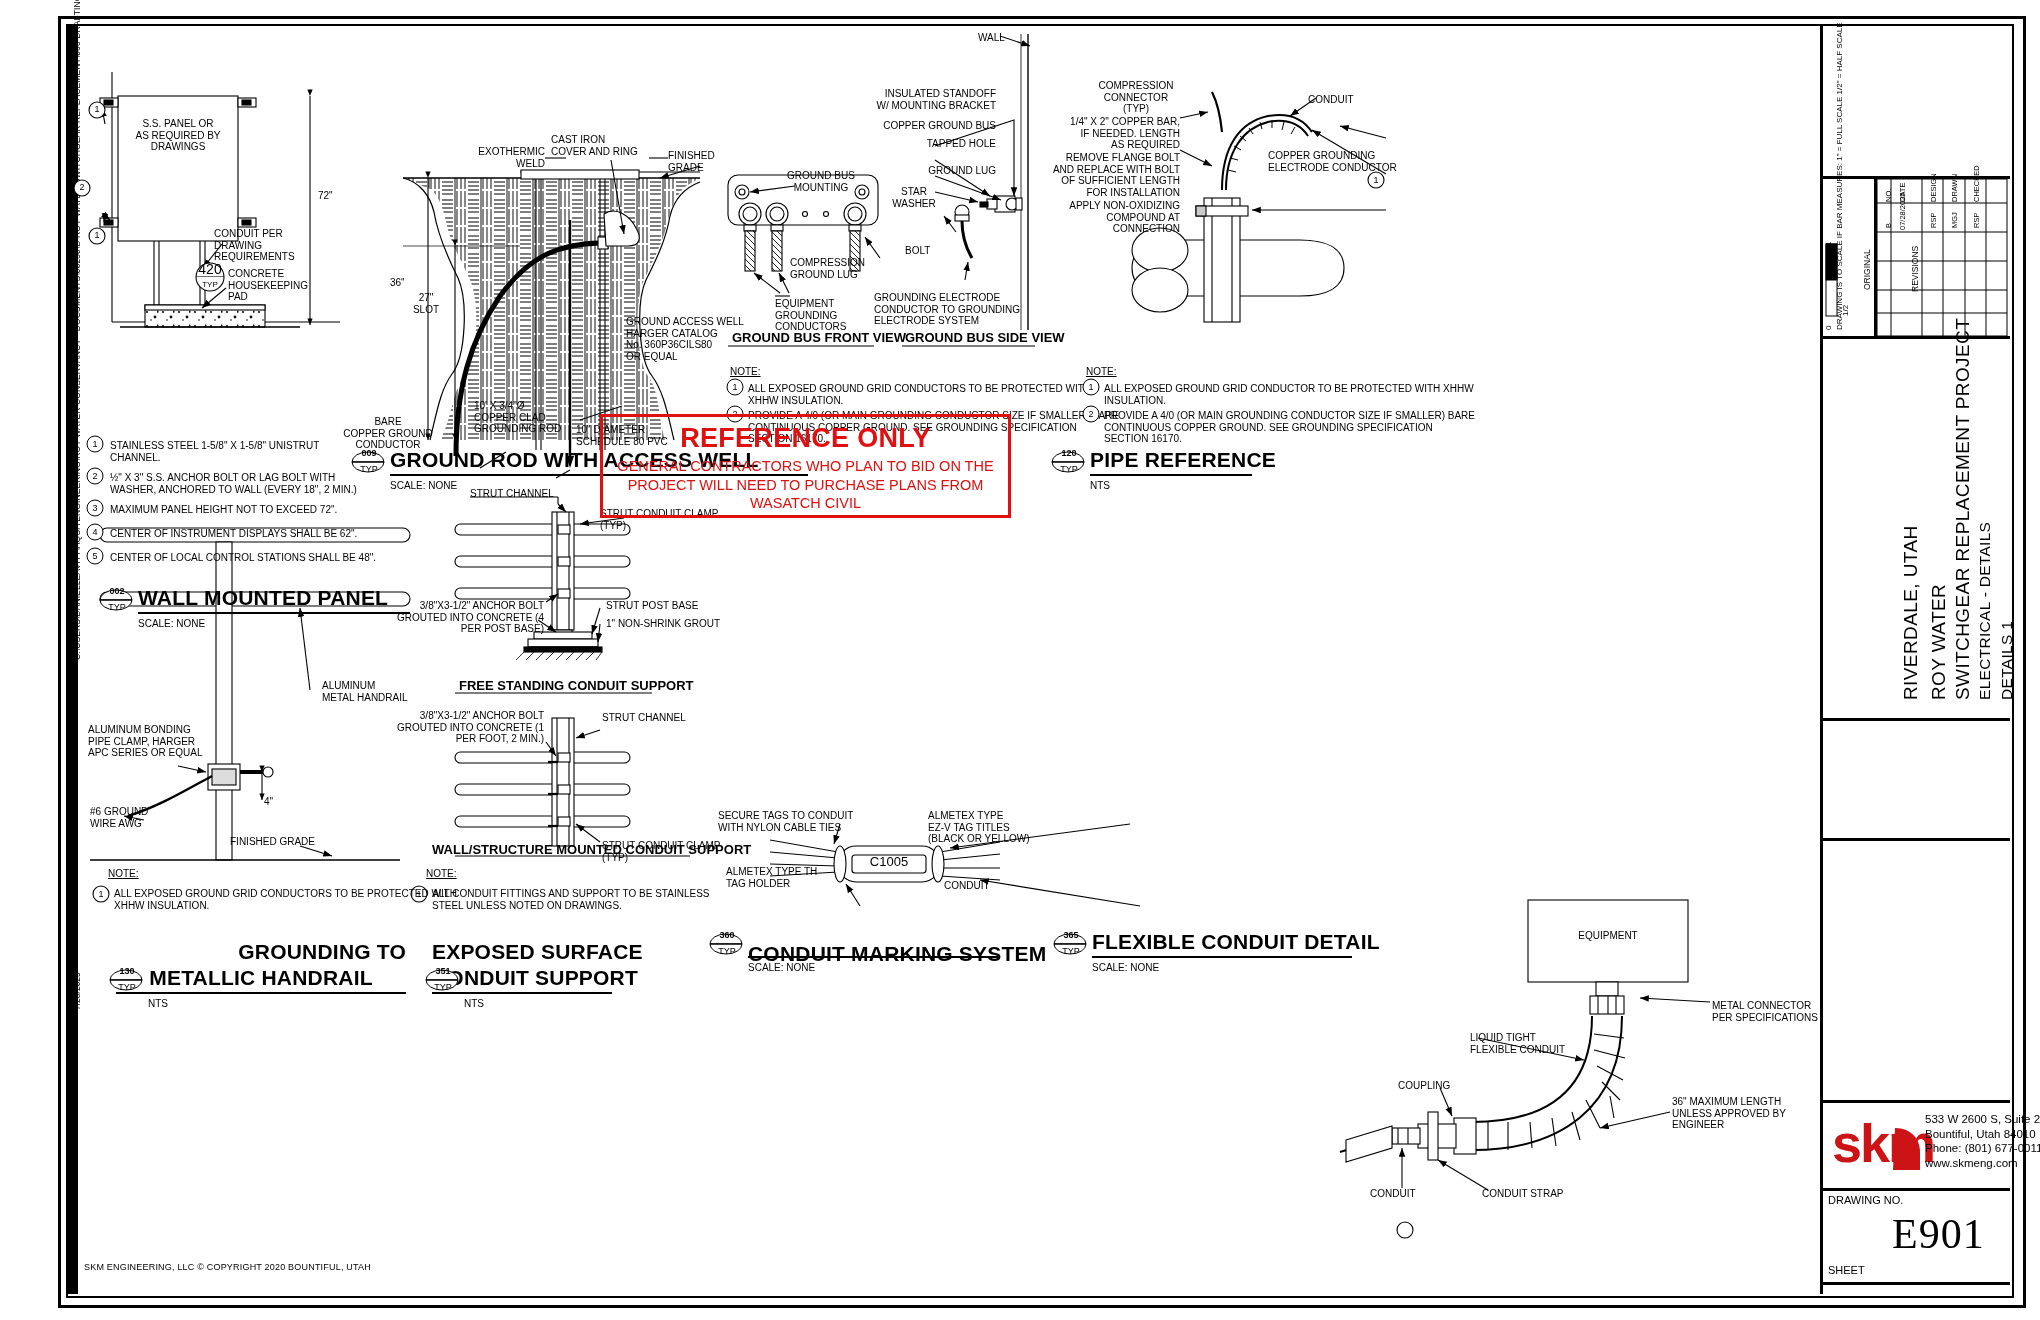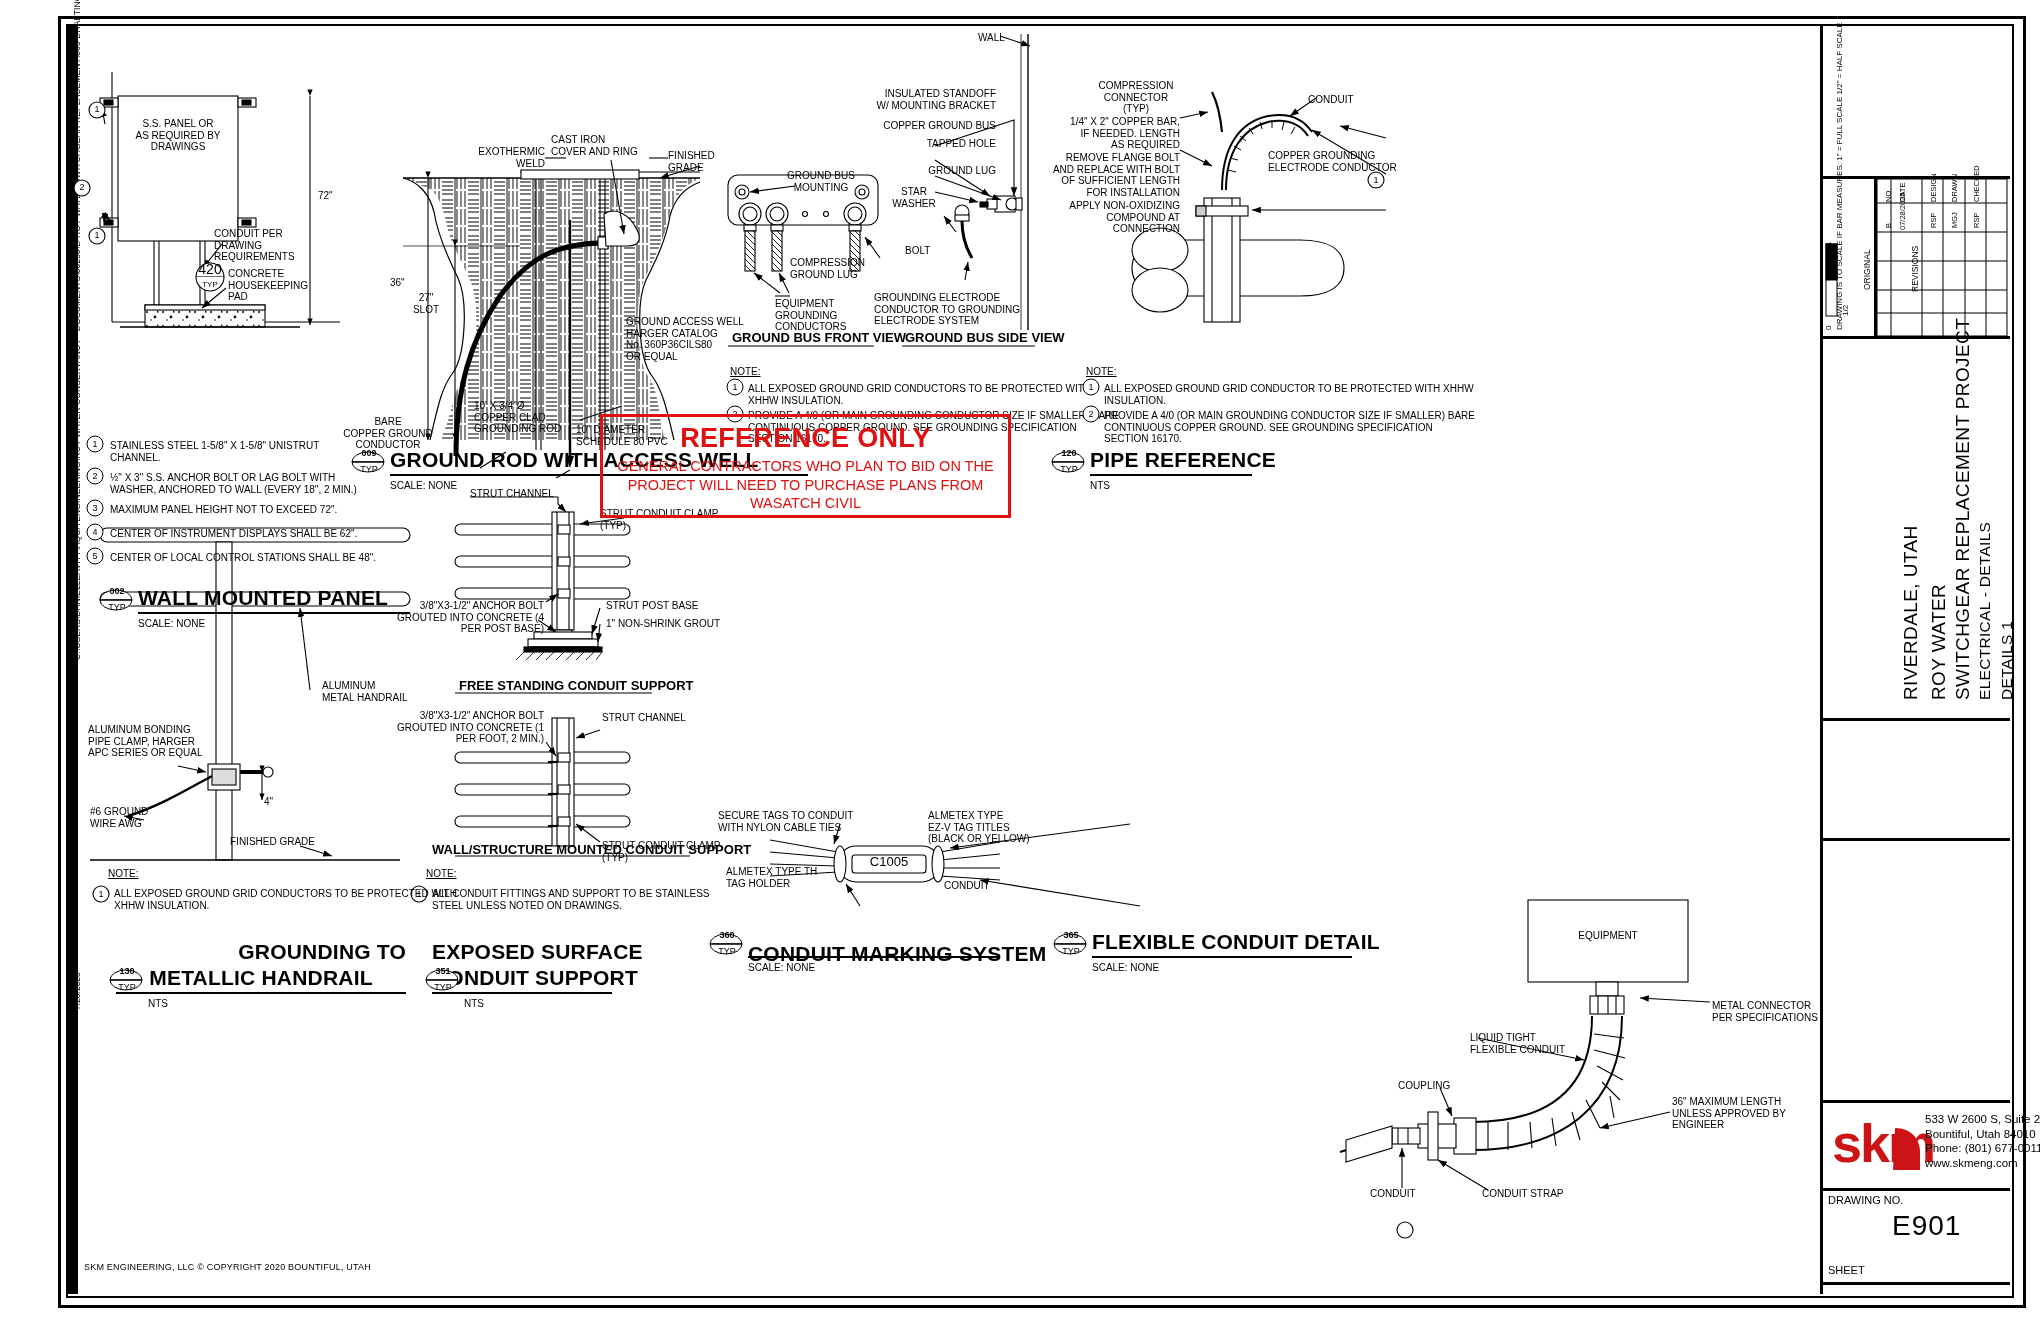--- a/index.html
+++ b/index.html
@@ -46,21 +46,21 @@
             color:#e01010;font-size:14.5px;line-height:18.5px;}
 
   
   .tb-line{position:absolute;background:#000;}
   .tb-txt{position:absolute;font-size:8px;white-space:nowrap;}
   .tb-proj{position:absolute;white-space:nowrap;font-size:19px;letter-spacing:.4px;}
   .tb-proj2{position:absolute;white-space:nowrap;font-size:15.5px;letter-spacing:.3px;}
 
   .skm-logo{position:absolute;font-size:54px;font-weight:bold;color:#cc1417;letter-spacing:-2px;}
   .skm-addr{position:absolute;font-size:11.5px;line-height:14.5px;white-space:pre;}
-  .dwgno{position:absolute;font-size:28px;letter-spacing:1px;}
+  .dwgno{position:absolute;font-size:42px;letter-spacing:1px;font-family:Liberation Serif, serif;}
 </style>
 </head>
 <body>
 
 <div class="sheet">
 
   <div class="outer-border"></div>
   <div class="inner-border"></div>
   <div class="left-bar"></div>
 

